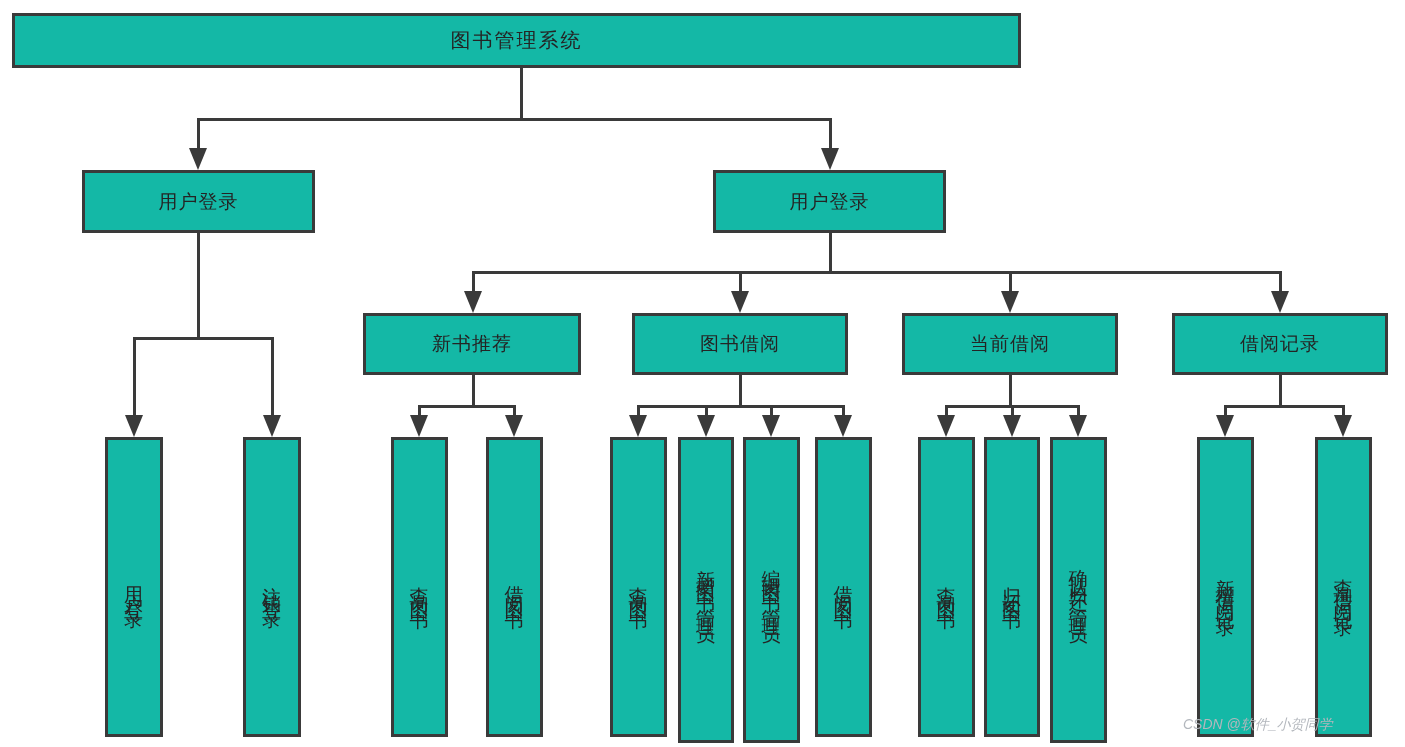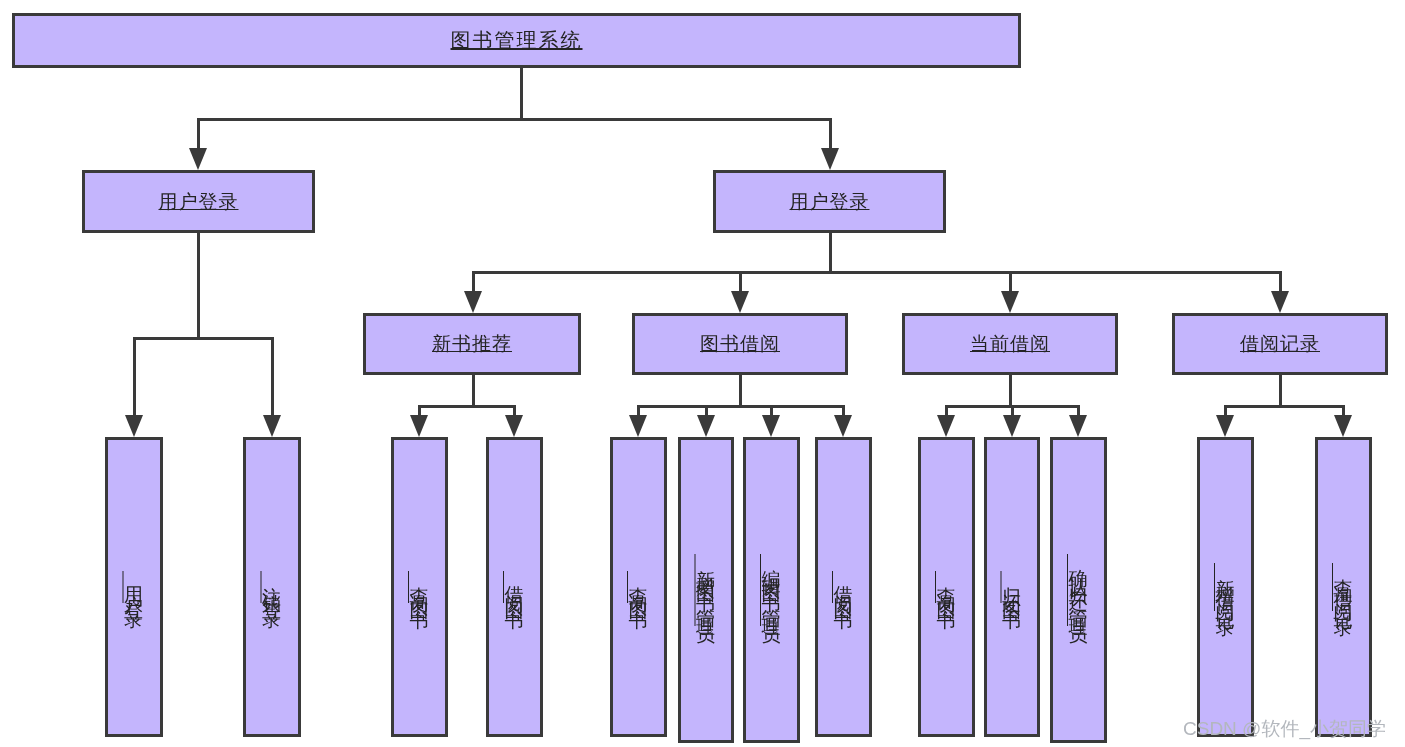--- a/index.html
+++ b/index.html
@@ -6,27 +6,26 @@
   #canvas {
     position:relative;
     width:1405px; height:747px;
     background:#ffffff;
     overflow:hidden;
     font-family:"Liberation Sans", sans-serif;
   }
   .node {
     position:absolute;
     box-sizing:border-box;
-    background:#c4b5fd;
+    background:#14b8a6;
     border:3px solid #3a3a3a;
     display:flex;
     align-items:center;
     justify-content:center;
     color:#242424;
-    text-decoration:underline;
   }
   .node .lbl {
     font-size:19px;
     letter-spacing:1px;
     white-space:nowrap;
   }
   .node.root .lbl { font-size:20px; letter-spacing:2px; }
   .node.vert .lbl {
     writing-mode:vertical-rl;
     text-orientation:mixed;
@@ -38,24 +37,25 @@
   .vline, .hline { position:absolute; background:#3a3a3a; }
   .arrowhead {
     position:absolute;
     width:0; height:0;
     border-left:9px solid transparent;
     border-right:9px solid transparent;
     border-top:22px solid #3a3a3a;
   }
   #watermark {
     position:absolute;
-    font-size:19px;
+    font-size:14px;
     color:#b3b7bd;
     white-space:nowrap;
     z-index:10;
+    font-style:italic;
   }
 </style>
 </head>
 <body>
 
 <div id="canvas">
   <div id="watermark" style="left: 1183px; top: 716px; color: rgb(179, 183, 189);">CSDN @软件_小贺同学</div>
 <div class="vline" style="left: 519.5px; top: 68px; width: 3px; height: 53px;"></div>
     <div class="hline" style="left: 196.5px; top: 118px; width: 635px; height: 3px;"></div>
     <div class="vline" style="left: 196.5px; top: 118px; width: 3px; height: 32px;"></div>

